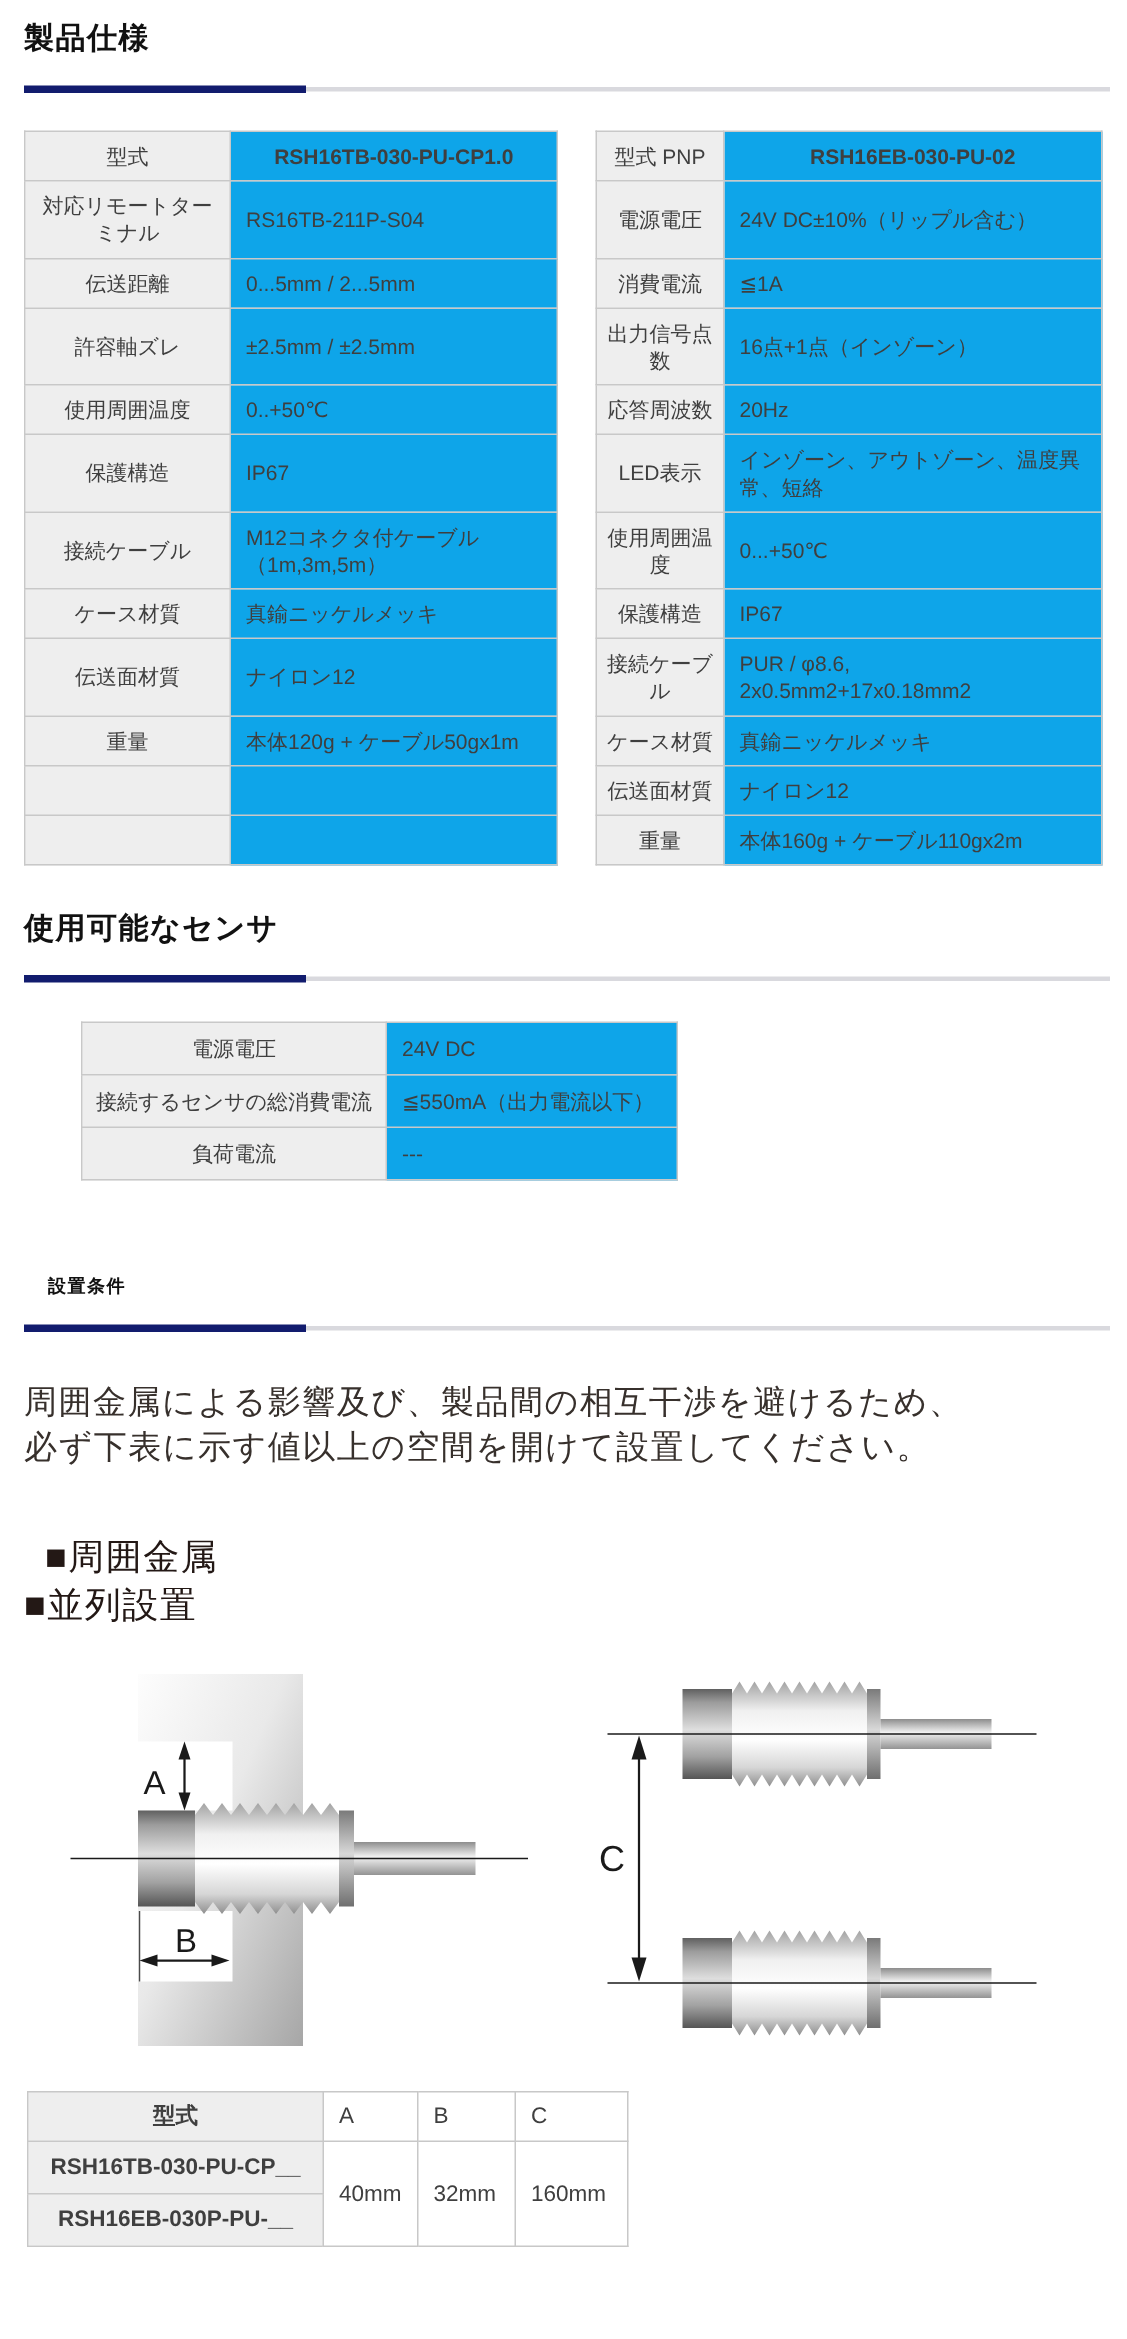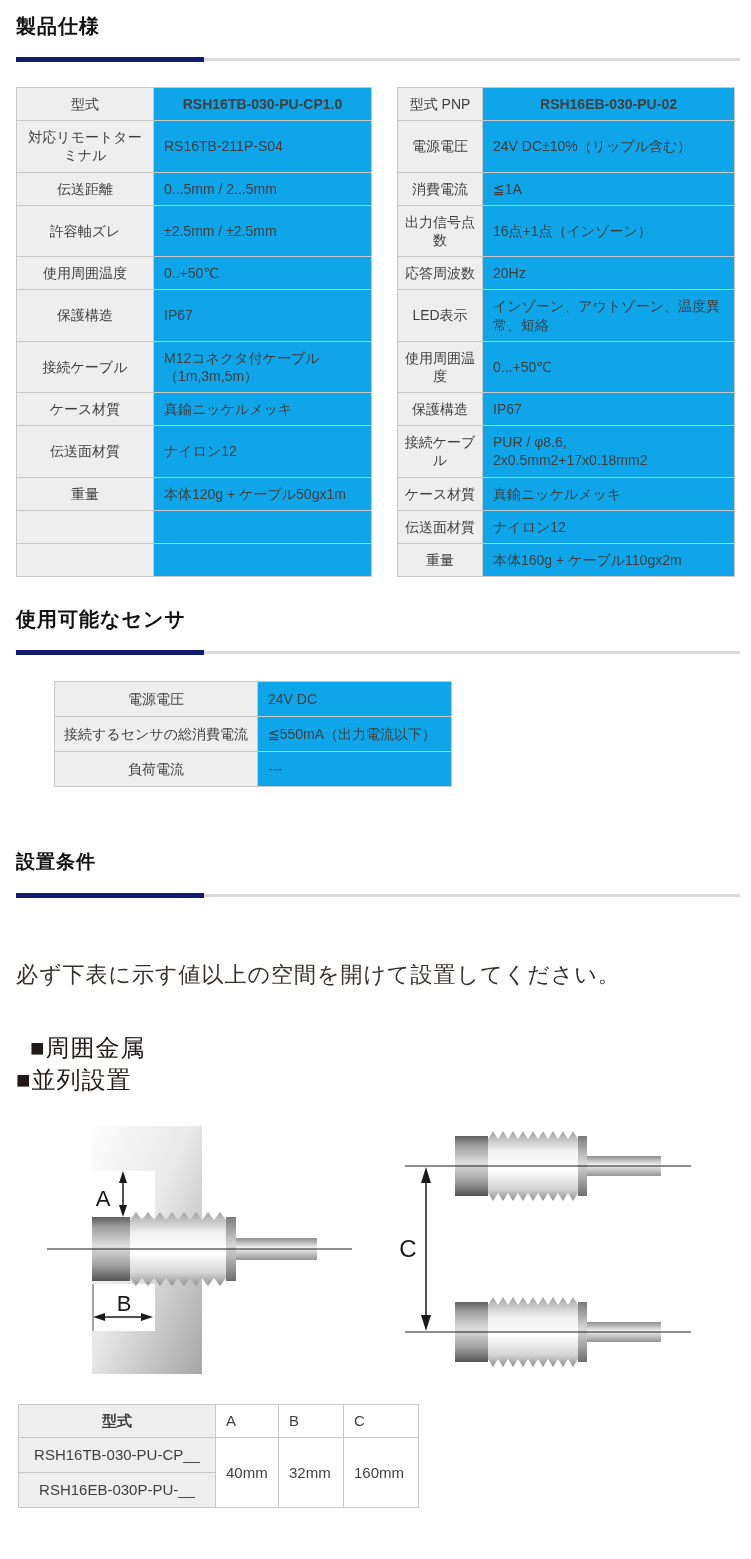--- a/index.html
+++ b/index.html
@@ -9,21 +9,21 @@
     font-family:"Liberation Sans","DejaVu Sans",sans-serif;
     color:#3f3f3f;
   }
   .page { padding:12px 11px 6px 16px; }
 
   
   .sec-title {
     margin:0; font-size:20px; font-weight:bold; color:#111;
     line-height:1.4; letter-spacing:1px;
   }
-  .sec-title.small { font-size:19px; }
+  .sec-title.small { font-size:12px;margin-left:16px; }
 
   
   .rule { display:flex; align-items:center; height:5px; margin-top:17px; }
   .rule-navy { width:188px; height:5px; background:#121c6e; }
   .rule-rest { flex:1; height:3px; background:#d9d9de; }
 
   
   table { border-collapse:collapse; table-layout:fixed; font-size:14px; color:#3f3f3f; }
   td, th { border:1px solid #c8c8c8; vertical-align:middle; line-height:1.3; font-weight:normal; }
   td.lbl { background:#eeeeee; text-align:center; padding:7px 5px; }
@@ -51,21 +51,21 @@
 
   .diagrams { display:flex; margin-top:8px; }
   .diagram-svg-left { margin-left:14px; }
   .diagram-svg-right { margin-left:26px; }
 
   .dims-table { width:400px; margin-left:2px; margin-top:0; font-size:15px; }
   .dims-table tr.hdr { height:33px; }
   .dims-table tr { height:35px; }
   .dims-table td.abc { background:#ffffff; padding:6px 10px; text-align:left; }
   .dims-table td.mval { background:#ffffff; padding:6px 10px; text-align:left; }
-  .dims-table td.model { background:#eeeeee; font-weight:normal; text-align:center; padding:6px 4px; }
+  .dims-table td.model { background:#eeeeee; font-weight:bold; text-align:center; padding:6px 4px; }
   .dims-table td.mhead { background:#eeeeee; font-weight:bold; text-align:center; }
 </style>
 </head>
 <body>
 
 <div class="page">
 
   <h2 class="sec-title">製品仕様</h2>
   <div class="rule">
     <div class="rule-navy"></div>
@@ -195,21 +195,21 @@
     </tbody>
   </table>
 
   <h2 class="sec-title small sec3">設置条件</h2>
   <div class="rule">
     <div class="rule-navy"></div>
     <div class="rule-rest"></div>
   </div>
 
   <p class="note">
-    <br>
+    <span>周囲金属による影響及び、製品間の相互干渉を避けるため、</span><br>
     <span>必ず下表に示す値以上の空間を開けて設置してください。</span>
   </p>
 
   <div class="diagram-titles">
     <div class="diagram-title left">■周囲金属</div>
     <div class="diagram-title">■並列設置</div>
   </div>
 
   <div class="diagrams">
 

